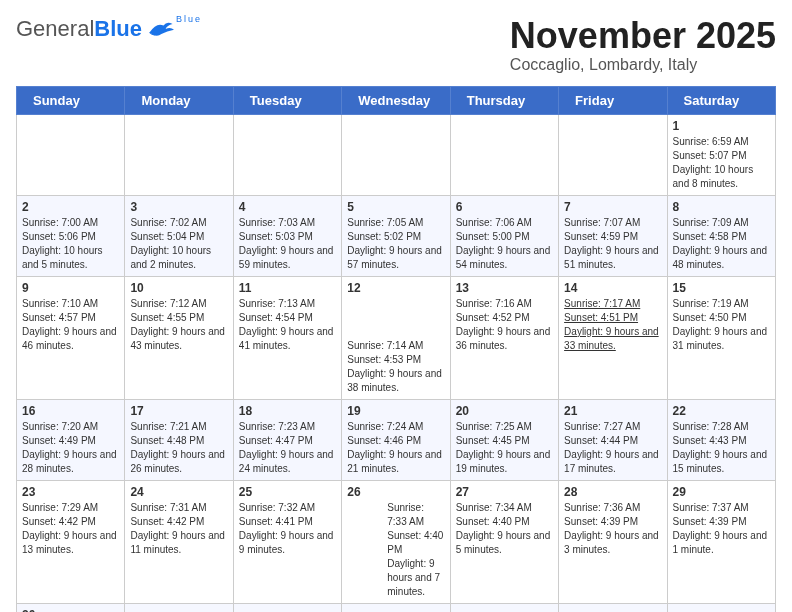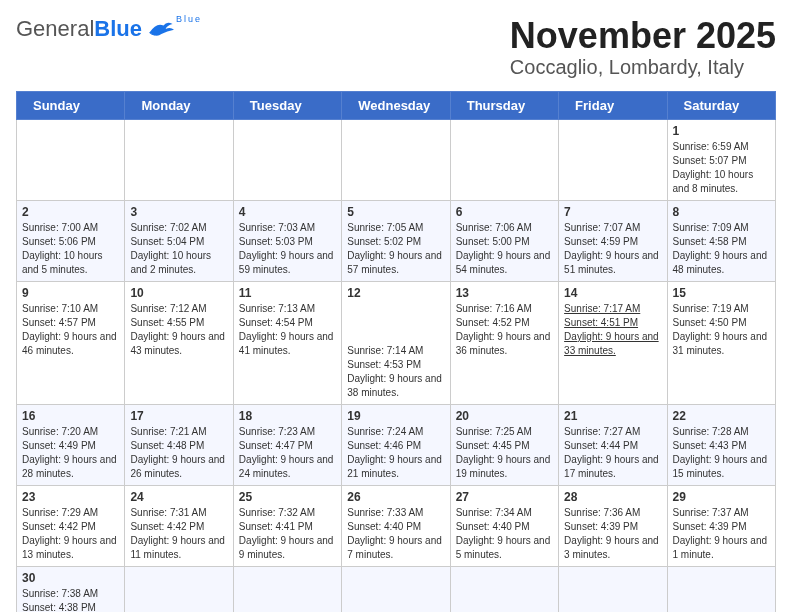--- a/index.html
+++ b/index.html
@@ -43,21 +43,21 @@
     .title-block {
       text-align: left;
     }
     .title-block h1 {
       font-size: 36px;
       font-weight: 700;
       color: #222;
       line-height: 1.1;
     }
     .title-block h2 {
-      font-size: 20px;
+      font-size: 16px;
       font-weight: 400;
       color: #555;
     }
     .calendar {
       width: 100%;
       border-collapse: collapse;
       border: 1px solid #ccc;
     }
     .calendar th {
       background: #3a6cc8;
@@ -289,21 +289,21 @@
 Daylight: 9 hours and 11 minutes.</div>
         </td>
         <td>
           <span class="day-num">25</span>
           <div class="cell-info" style="white-space: pre-line;">Sunrise: 7:32 AM
 Sunset: 4:41 PM
 Daylight: 9 hours and 9 minutes.</div>
         </td>
         <td>
           <span class="day-num">26</span>
-          <div class="cell-info" style="white-space: pre-line;">Sunrise: 7:33 AM
+          <div class="cell-info" style="white-space: pre-line; margin-left: 40px;">Sunrise: 7:33 AM
 Sunset: 4:40 PM
 Daylight: 9 hours and 7 minutes.</div>
         </td>
         <td>
           <span class="day-num">27</span>
           <div class="cell-info" style="white-space: pre-line;">Sunrise: 7:34 AM
 Sunset: 4:40 PM
 Daylight: 9 hours and 5 minutes.</div>
         </td>
         <td>

